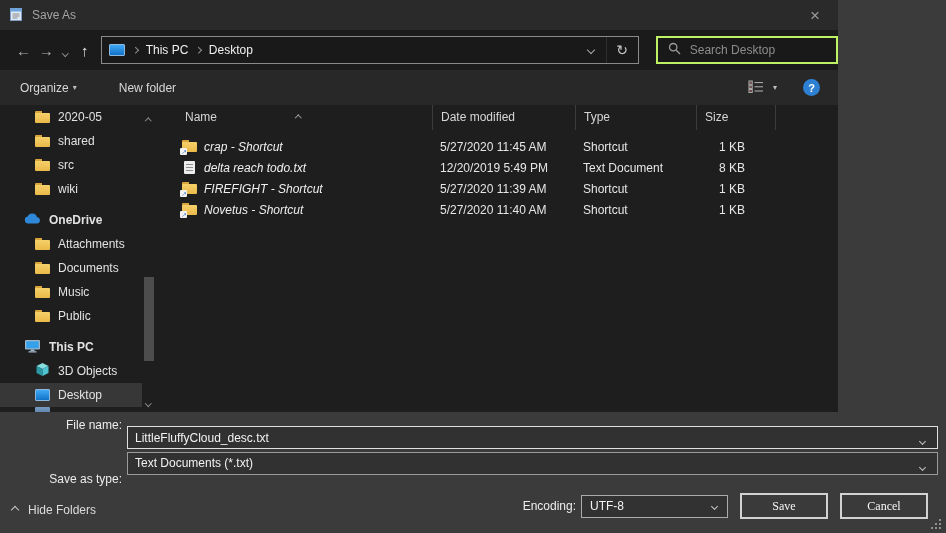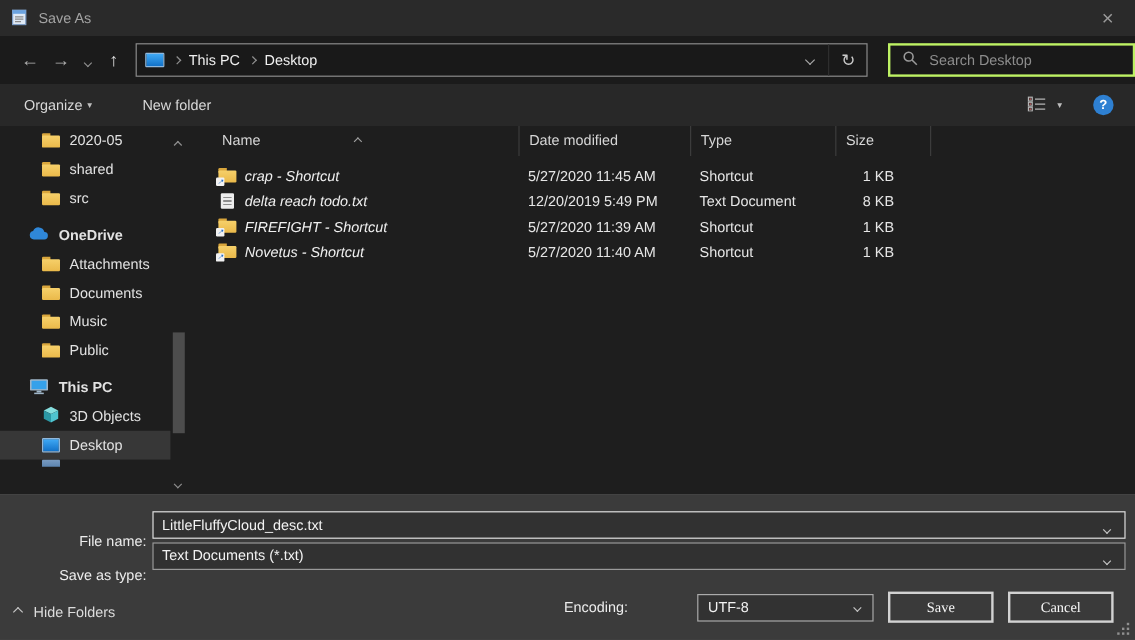--- a/index.html
+++ b/index.html
@@ -1,18 +1,18 @@
 <!DOCTYPE html>
 <html><head>
 <meta charset="utf-8">
 <style>
   * { margin:0; padding:0; box-sizing:border-box; }
   html,body { width:946px; height:533px; overflow:hidden; }
   body { font-family:"Liberation Sans", sans-serif; font-size:12px; color:#e4e4e4; background:#3b3b3b; }
-  .window { position:relative; width:946px; height:533px; background:#737373; }
+  .window { position:relative; width:838px; height:533px; background:#be185d; }
 
   
   .titlebar { position:absolute; top:0; left:0; right:0; height:30px; background:#2a2a2a; display:flex; align-items:center; padding-left:9px; }
   .title { color:#a3a3a3; margin-left:8px; }
   .close-btn { position:absolute; right:0; top:0; width:46px; height:30px; display:flex; align-items:center; justify-content:center; color:#9a9a9a; font-size:17px; line-height:1; }
 
   
   .navbar { position:absolute; top:30px; left:0; right:0; height:40px; background:#1b1b1b; display:flex; align-items:center; padding-left:12px; }
   .nav-btn { width:26px; text-align:center; color:#b3b3b3; font-size:15px; }
   .nav-btn.small { width:18px; }
@@ -76,29 +76,29 @@
   .ic-folder::after { content:""; position:absolute; left:0; top:2px; width:15px; height:10px; background:linear-gradient(180deg,#f6d06a 0%,#eab94a 100%); border-radius:1px; }
   .sc-badge { position:absolute; left:-2px; bottom:-2px; width:7px; height:7px; background:#f2f2f2; border-radius:1px; z-index:2; display:flex; align-items:center; justify-content:center; }
   .sc-badge span { color:#1c66c0; font-size:6px; line-height:1; }
   .ic-doc { position:relative; display:inline-block; width:11px; height:13px; background:#ededed; border-radius:1px; margin:0 2px; }
   .ic-doc::after { content:""; position:absolute; left:2px; right:2px; top:3px; height:8px; background:repeating-linear-gradient(180deg,#8e8e8e 0 1px,transparent 1px 3px); }
   .ic-desktop { display:inline-block; width:15px; height:12px; background:linear-gradient(180deg,#3fa9f5,#1272c9); border:1px solid #8fb8dd; border-radius:1px; }
 
   
   .bottompanel { position:absolute; left:0; top:412px; width:946px; height:121px; background:#3b3b3b; }
   .fl-label { position:absolute; left:0; width:122px; height:23px; line-height:23px; text-align:right; color:#ededed; }
-  .lab1 { top:28px; } .lab2 { top:56px; }
+  .lab1 { top:2px; } .lab2 { top:56px; }
   .fl-input { position:absolute; left:127px; top:14px; width:811px; height:23px; background:#313131; border:1px solid #e0e0e0; color:#f2f2f2; padding:0 24px 0 7px; font-family:"Liberation Sans",sans-serif; font-size:12px; }
   .fl-combo { position:absolute; left:127px; top:40px; width:811px; height:23px; background:#313131; border:1px solid #9a9a9a; color:#f2f2f2; line-height:21px; padding-left:7px; }
   .box-chev { position:absolute; color:#c4c4c4; }
   .chv1 { left:920px; top:21px; }
   .chv2 { left:920px; top:47px; }
   .hide-folders { position:absolute; left:12px; top:88px; height:20px; display:flex; align-items:center; gap:10px; color:#dcdcdc; }
   .hide-folders .chev { color:#c8c8c8; }
-  .enc-label { position:absolute; left:470px; top:83px; width:106px; height:23px; line-height:23px; color:#ededed; }
+  .enc-label { position:absolute; left:470px; top:83px; width:106px; height:23px; line-height:23px; text-align:right; color:#ededed; }
   .enc-combo { position:absolute; left:581px; top:83px; width:147px; height:23px; background:#323232; border:1px solid #ababab; line-height:21px; padding-left:8px; color:#f2f2f2; }
   .enc-combo .chev { position:absolute; right:10px; top:8px; color:#c4c4c4; }
   .btn { position:absolute; top:81px; width:88px; height:26px; background:#3a3a3a; border:2px solid #d2d2d2; color:#f7f7f7; display:flex; align-items:center; justify-content:center;font-family:Liberation Serif, serif; }
   .btn-save { left:740px; }
   .btn-cancel { left:840px; }
   .grip { position:absolute; right:4px; bottom:3px; width:11px; height:11px; }
   .grip::before { content:""; position:absolute; left:0; top:0; width:2px; height:2px; background:transparent;
     box-shadow:8px 0 0 #909090, 8px 4px 0 #909090, 8px 8px 0 #909090, 4px 4px 0 #909090, 4px 8px 0 #909090, 0 8px 0 #909090; }
 </style>
 </head>
@@ -205,20 +205,26 @@
             <span class="side-icon">
               <span class="ic-folder"></span>
             </span>
             <span class="slabel">shared</span>
           </div>
           <div class="side-item lvl1">
             <span class="side-icon">
               <span class="ic-folder"></span>
             </span>
             <span class="slabel">src</span>
+          </div>
+          <div class="side-item lvl1">
+            <span class="side-icon">
+              <span class="ic-folder"></span>
+            </span>
+            <span class="slabel">wiki</span>
           </div>
           <div class="side-item lvl0 gap">
             <span class="side-icon">
               <span><svg width="17" height="11" viewBox="0 0 17 11">
                   <path d="M4.2 10.5 a3.6 3.6 0 0 1 -0.6 -7.1 A5 5 0 0 1 13 4.3 a3.1 3.1 0 0 1 -0.4 6.2 z" fill="#2f87d8"></path>
                 </svg></span>
             </span>
             <span class="slabel">OneDrive</span>
           </div>
           <div class="side-item lvl1">

